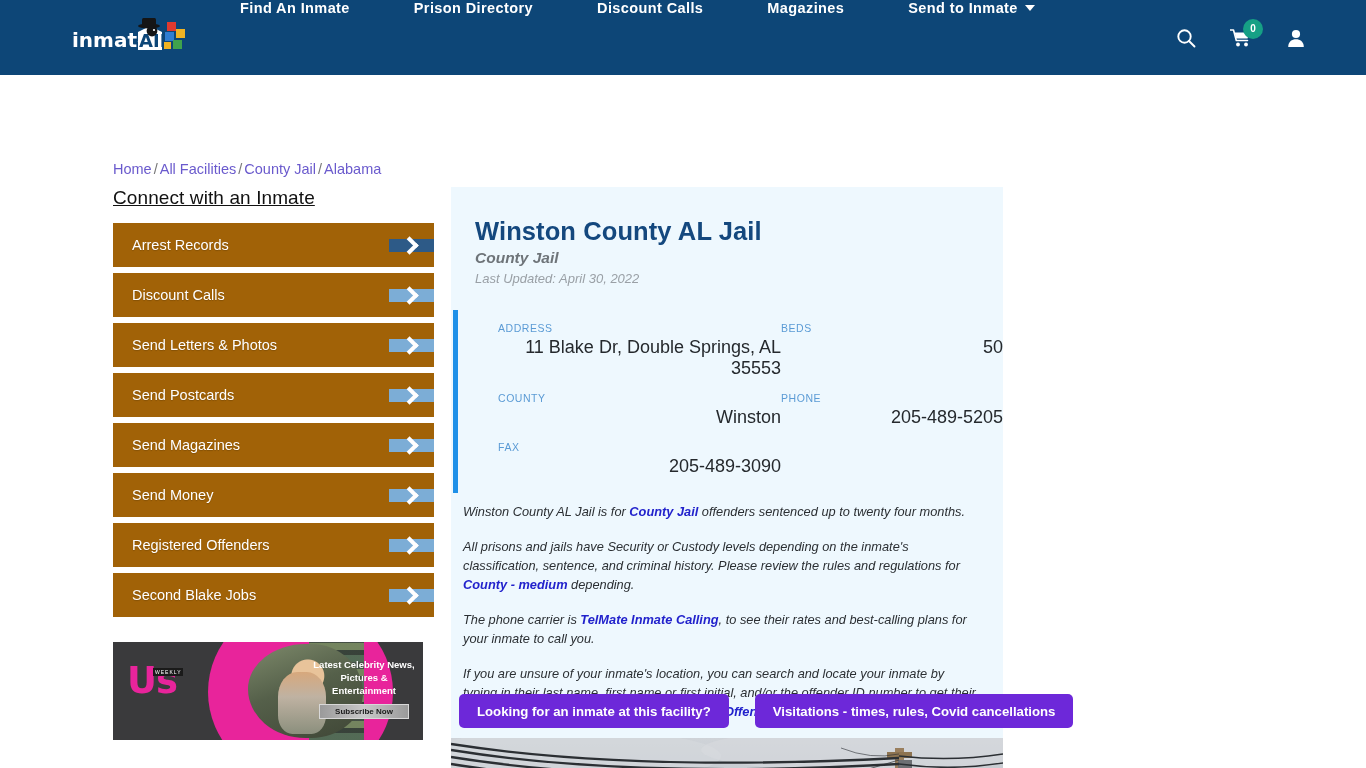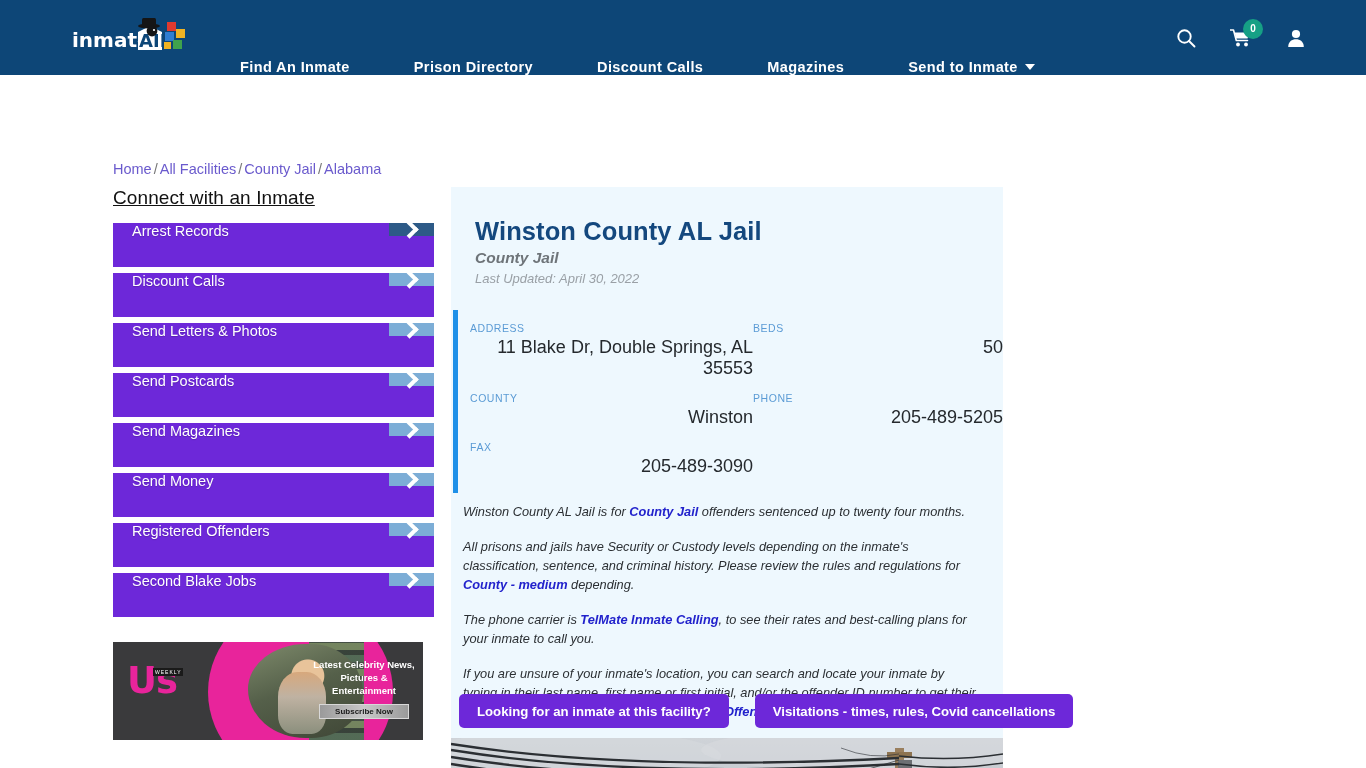--- a/index.html
+++ b/index.html
@@ -22,21 +22,21 @@
   .logo-wrap {
     margin-left: 72px;
     width: 122px; height: 44px;
     display: flex; align-items: center;
     position: relative;
     cursor: pointer;
   }
   .logo-svg { display: block; }
 
   .main-nav {
-    display: flex; align-items: flex-end;
+    display: flex; align-items: flex-start;
     margin-left: 46px;
     height: 100%;
   }
   .nav-item {
     color: #ffffff;
     font-size: 14.5px;
     font-weight: bold;
     letter-spacing: 0.4px;
     padding: 0 0;
     margin-right: 64px;
@@ -104,23 +104,23 @@
     font-weight: normal;
     color: #111;
     text-decoration: underline;
     margin: 0 0 14px 0;
     letter-spacing: 0.1px;
   }
   .side-btn {
     display: flex;
     width: 321px; height: 44px;
     margin-bottom: 6px;
-    background: #6d28d9;
-    cursor: pointer;
-    align-items: flex-start;
+    background: #a16207;
+    cursor: pointer;
+    align-items: center;
     overflow: hidden;
   }
   .side-btn-label {
     flex: 1;
     display: flex; align-items: center;
     padding-left: 19px;
     color: #ffffff;
     font-size: 14.5px;
     text-shadow: 0 1px 1px rgba(0,0,0,0.18);
   }
@@ -240,21 +240,21 @@
   .fac-updated {
     margin: 4px 0 0 0;
     font-size: 13px;
     font-style: italic;
     color: #9aa0a6;
   }
 
   .detail-block {
     margin: 24px 0 0 2px;
     border-left: 5px solid #1e90e8;
-    padding: 12px 0 16px 12px;
+    padding: 12px 0 16px 40px;
     display: grid;
     grid-template-columns: 283px 1fr;
     grid-auto-rows: min-content;
     row-gap: 13px;
   }
   .detail-cell { }
   .detail-label {
     font-size: 10.5px;
     color: #5b9bd5;
     letter-spacing: 0.55px;

